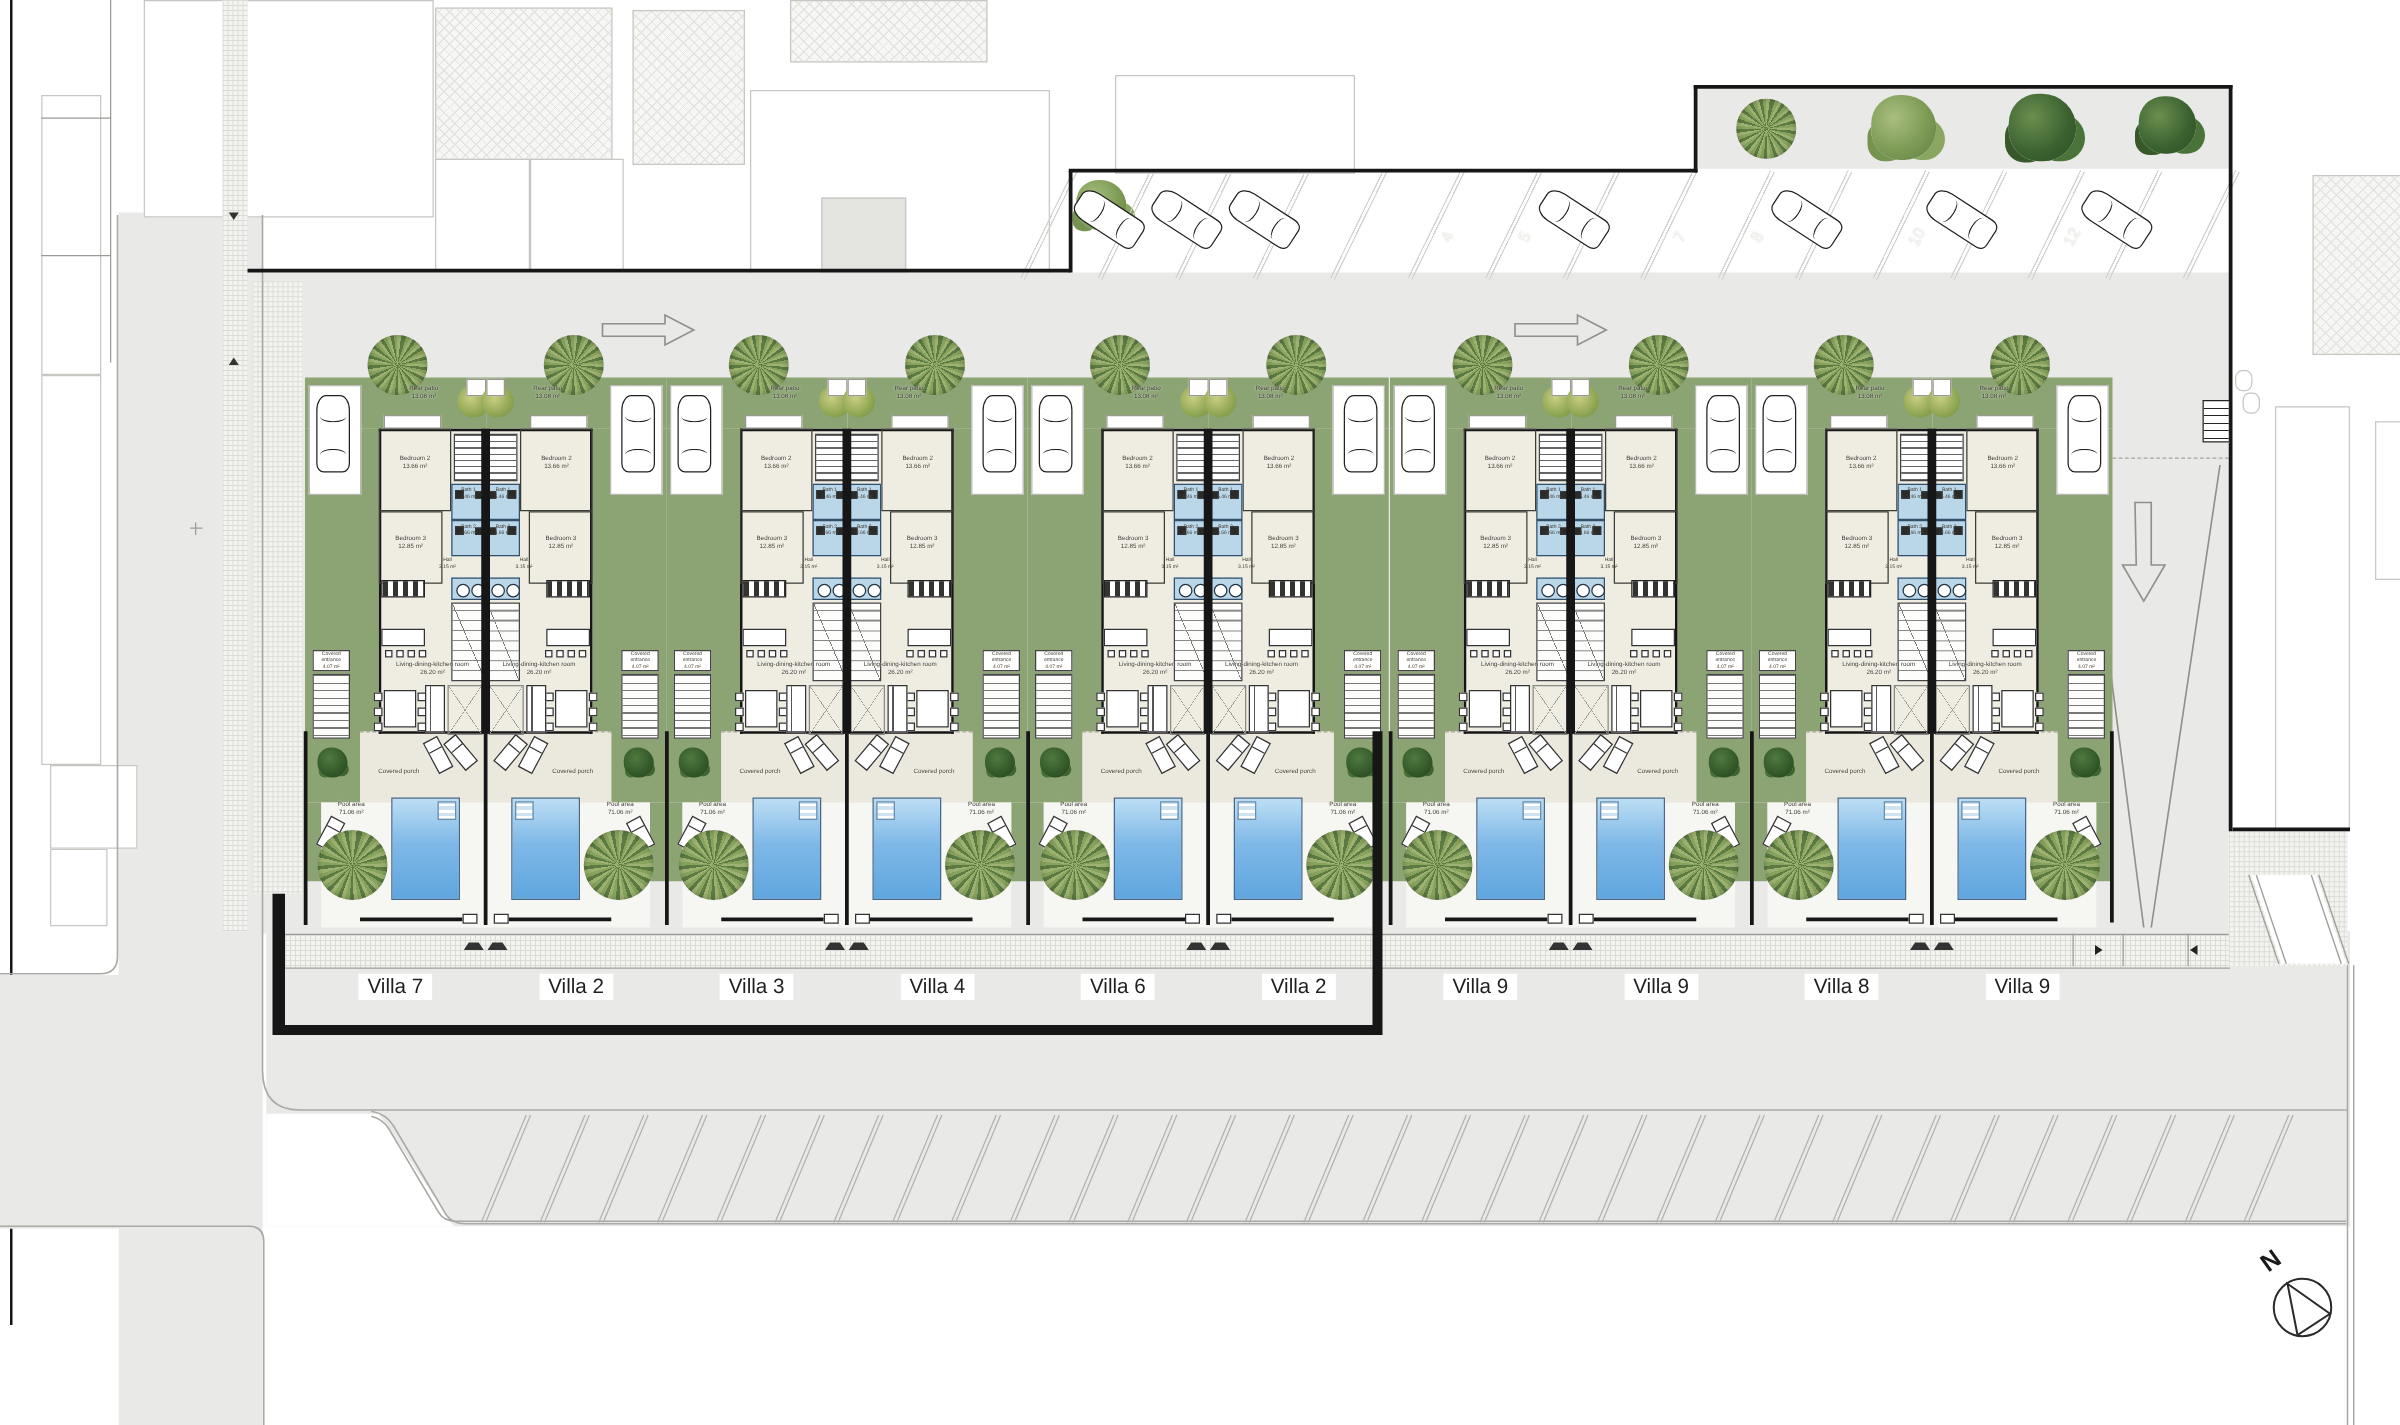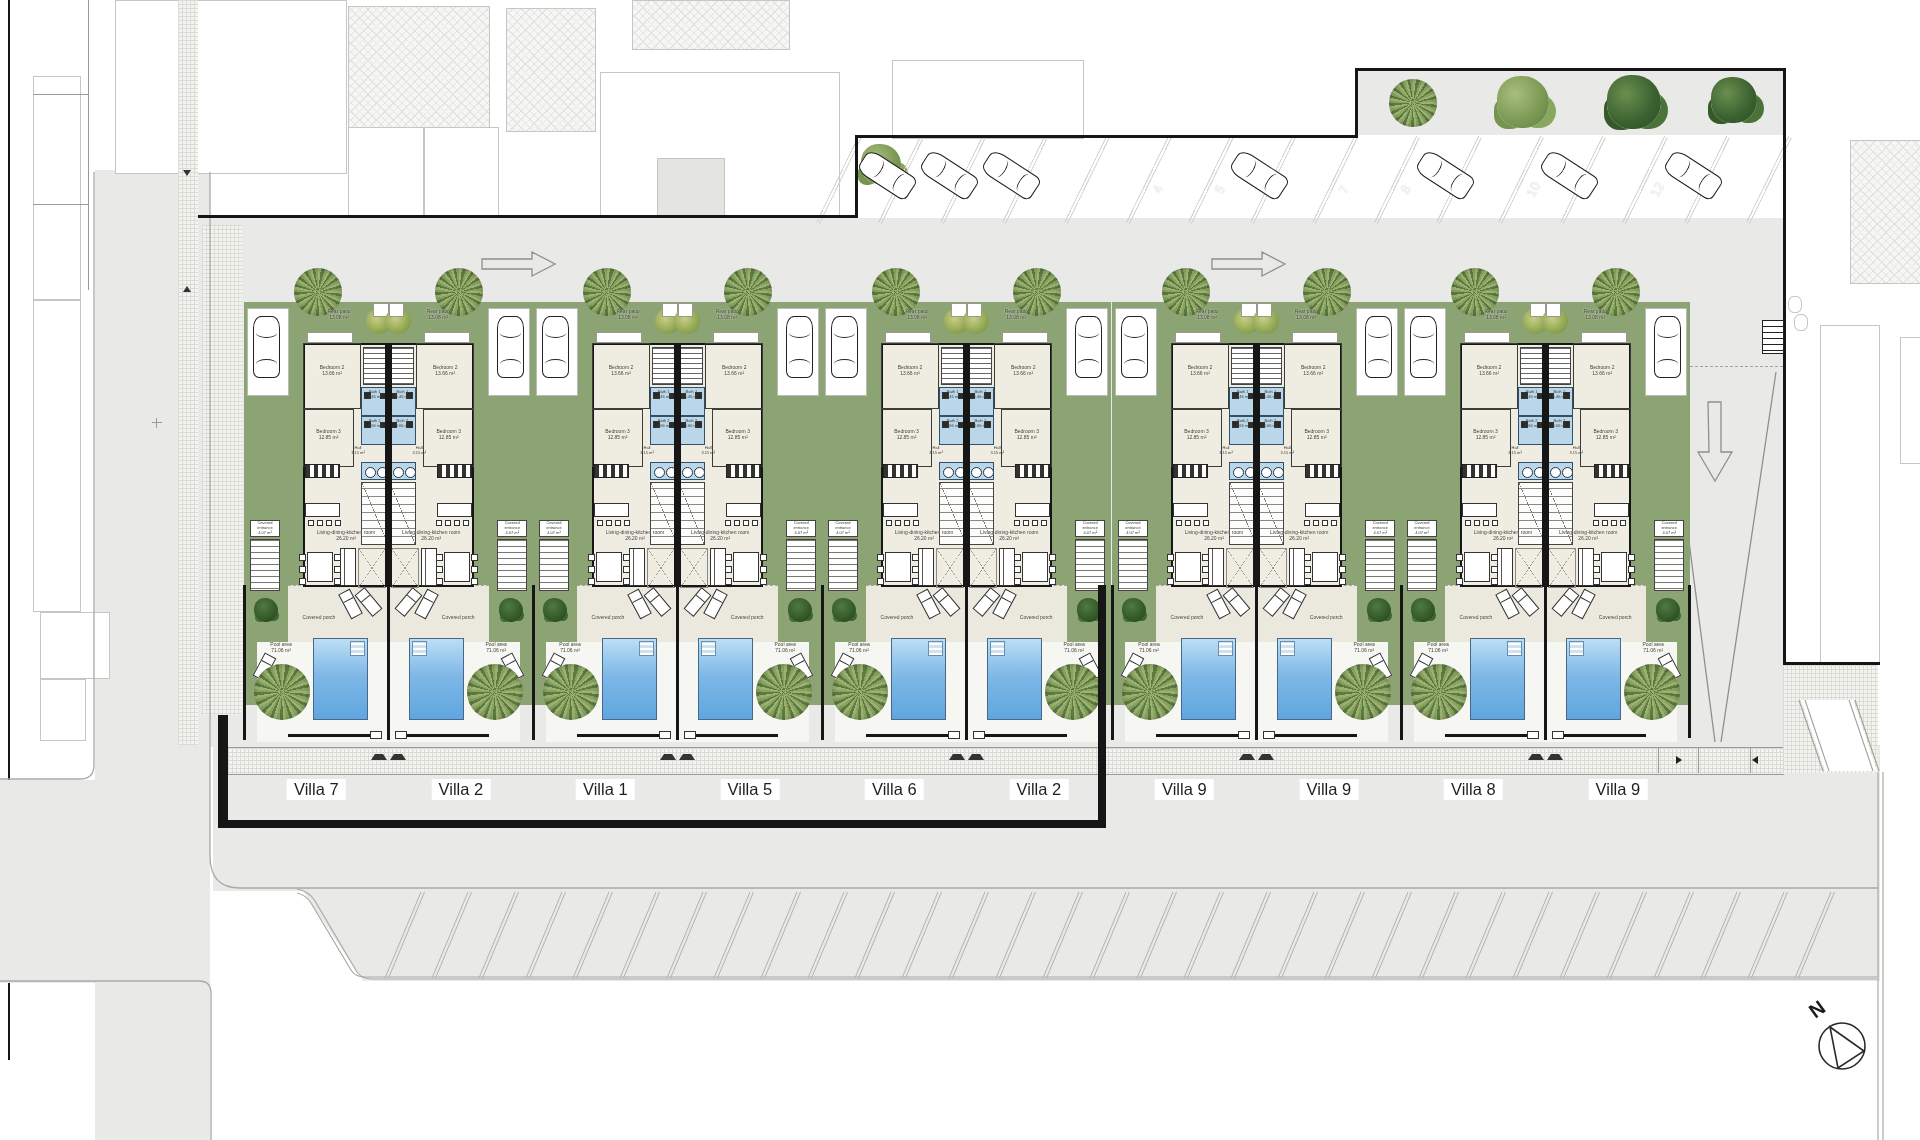--- a/index.html
+++ b/index.html
@@ -1375,22 +1375,22 @@
         </div>
         <div class="wall" style="position: absolute; left: 141.1px; top: 41px; width: 7px; height: 244px;"></div>
         <div class="wall" style="position: absolute; left: 143.1px; top: 285px; width: 3px; height: 153px;"></div>
         <div class="wall" style="position: absolute; left: -1px; top: 283px; width: 3px; height: 155px;"></div>
       </div>
       <div class="wall" style="position: absolute; left: 1688px; top: 585px; width: 3px; height: 153px;"></div>
     </div>
   <div id="labels">
       <div class="villa-label" style="position: absolute; left: 316.3px;">Villa 7</div>
       <div class="villa-label" style="position: absolute; left: 460.9px;">Villa 2</div>
-      <div class="villa-label" style="position: absolute; left: 605.3px;">Villa 1</div>
-      <div class="villa-label" style="position: absolute; left: 749.9px;">Villa 5</div>
+      <div class="villa-label" style="position: absolute; left: 605.3px;">Villa 3</div>
+      <div class="villa-label" style="position: absolute; left: 749.9px;">Villa 4</div>
       <div class="villa-label" style="position: absolute; left: 894.3px;">Villa 6</div>
       <div class="villa-label" style="position: absolute; left: 1038.9px;">Villa 2</div>
       <div class="villa-label" style="position: absolute; left: 1184.3px;">Villa 9</div>
       <div class="villa-label" style="position: absolute; left: 1328.9px;">Villa 9</div>
       <div class="villa-label" style="position: absolute; left: 1473.3px;">Villa 8</div>
       <div class="villa-label" style="position: absolute; left: 1617.9px;">Villa 9</div>
     </div>
 
   <div class="abs wall" style="left:198px;top:215px;width:658px;height:3px"></div>
   <div class="abs wall" style="left:855px;top:137px;width:3px;height:81px"></div>

